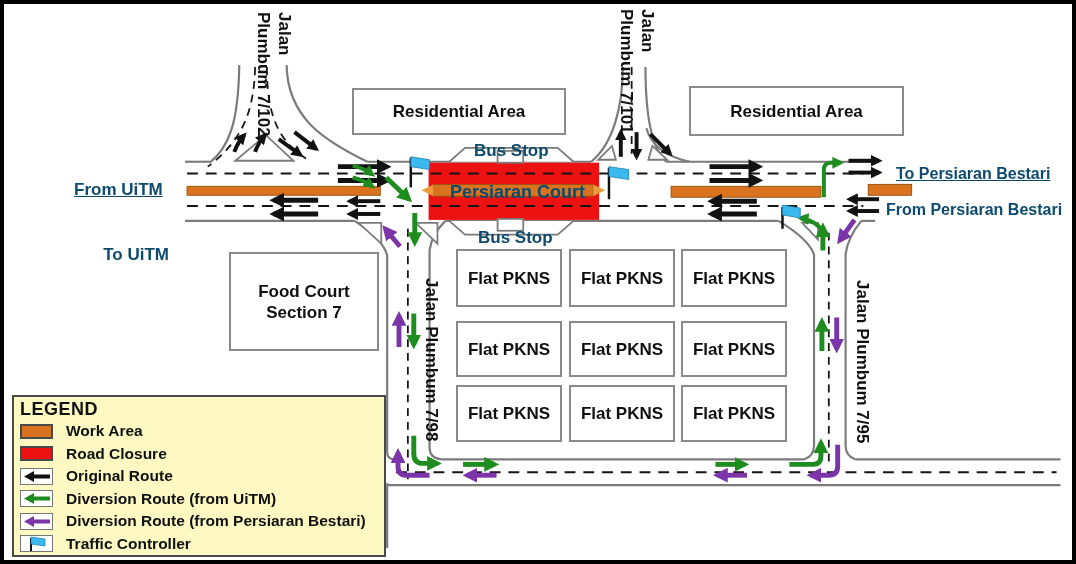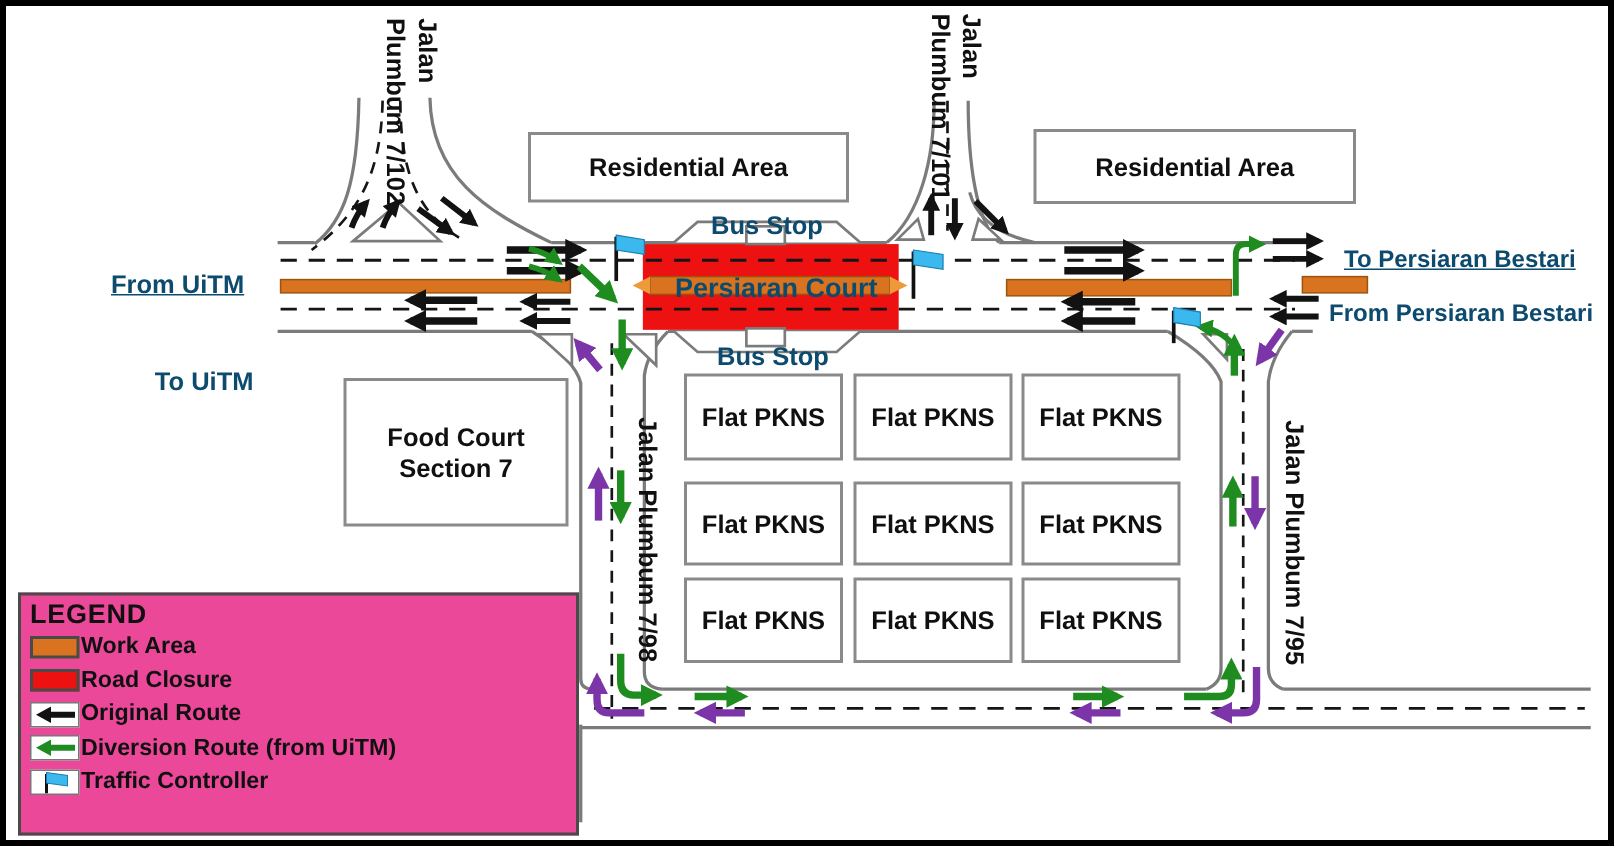--- a/index.html
+++ b/index.html
@@ -31,23 +31,23 @@
          font-size:17px; z-index:5; }
   .sm  { font-size:16px; }
   .rlabel { position:absolute; font-weight:bold; color:#101010; font-size:17px;
             line-height:21px; transform:rotate(90deg); white-space:nowrap; z-index:5; }
   .box { position:absolute; border:2px solid #8a8a8a; background:#fff; z-index:4;
          display:flex; flex-direction:column; align-items:center; justify-content:center;
          font-weight:bold; color:#101010; font-size:17px; text-align:center; line-height:21px; }
 
   
   #legend { position:absolute; left:8px; top:391px; width:374px; height:162px;
-            border:2.5px solid #4a4a4a; background:#ec4899; z-index:6; padding:2px 0 0 6px; }
+            border:2.5px solid #4a4a4a; background:#fef9c3; z-index:6; padding:2px 0 0 6px; }
   #legend .ltitle { font-weight:bold; font-size:18px; color:#101010; letter-spacing:0.5px; }
-  .lrow { display:flex; align-items:center; gap:1px; height:22.5px; }
+  .lrow { display:flex; align-items:center; gap:13px; height:22.5px; }
   .lrow .ltext { font-weight:bold; font-size:15.5px; color:#101010; white-space:nowrap; }
   .sw    { width:33px; height:15px; border:2px solid #4a4a4a; flex:none; }
   .sw-work    { background:var(--c-work,#d9731f); }
   .sw-closure { background:var(--c-close,#ee1111); }
   .swbox { width:33px; height:17px; border:1.5px solid #777; background:#fff; flex:none;
            display:flex; align-items:center; justify-content:center; }
   .swbox svg { display:block; }
   .law-k { fill:var(--c-orig,#121212); }
   .law-g { fill:var(--c-green,#1e8c1e); }
   .law-p { fill:var(--c-purple,#7b35a8); }
@@ -259,20 +259,28 @@
 
     <div class="lrow">
       <div class="swbox">
         <svg width="26" height="11" viewBox="0 0 26 11">
             <path class="law-g" d="M26,3.5 H10 V0 L0,5.5 L10,11 V7.5 H26 z"></path>
           </svg>
       </div>
       <div class="ltext">Diversion Route (from UiTM)</div>
     </div>
 
+    <div class="lrow">
+      <div class="swbox">
+        <svg width="26" height="11" viewBox="0 0 26 11">
+            <path class="law-p" d="M26,3.5 H10 V0 L0,5.5 L10,11 V7.5 H26 z"></path>
+          </svg>
+      </div>
+      <div class="ltext">Diversion Route (from Persiaran Bestari)</div>
+    </div>
 
     <div class="lrow">
       <div class="swbox">
         <svg width="20" height="15" viewBox="0 0 20 15">
           <line x1="4" y1="15" x2="4" y2="2" stroke="#111" stroke-width="2"></line>
           <polygon points="4,1 18,3 18,10 4,8" fill="var(--c-flag,#3BB9EE)" stroke="#1a7fb0" stroke-width="0.7"></polygon>
         </svg>
       </div>
       <div class="ltext">Traffic Controller</div>
     </div>

